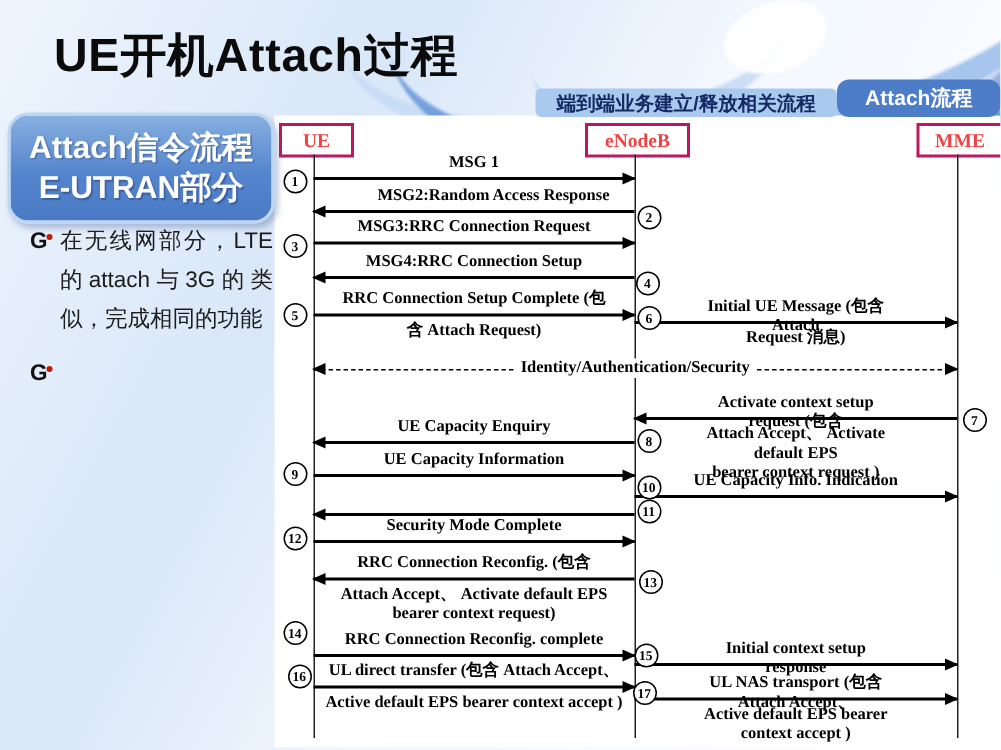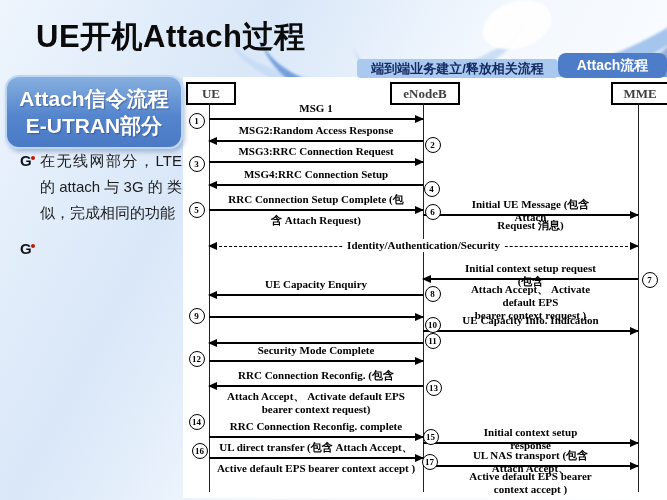--- a/index.html
+++ b/index.html
@@ -31,23 +31,23 @@
     color:#fff;font-size:21px;font-weight:bold;line-height:1.3;text-shadow:1px 1px 1px rgba(20,40,90,.4);}
 
   .bullets{position:absolute;left:20px;top:148px;width:162px;z-index:5;margin:0;padding:0;list-style:none;}
   .bullets li{display:flex;align-items:flex-start;margin-bottom:10px;}
   .bullet-glyph{flex:0 0 20px;position:relative;font-weight:bold;font-size:15px;color:#111;line-height:26px;}
   .bullet-glyph::after{content:"";position:absolute;top:8px;left:11px;width:4px;height:4px;background:#c21807;border-radius:50%;}
   .bullet-text{flex:1;font-size:15px;line-height:26px;color:#1c1c1c;text-align:justify;}
 
   .diagram{position:absolute;left:183px;top:77px;width:484px;height:421px;z-index:4;background:#ffffff;}
 
-  .actor-box{position:absolute;height:19px;border:2px solid #000000;background:#fff;
+  .actor-box{position:absolute;height:19px;border:2px solid #be185d;background:#fff;
     display:flex;align-items:center;justify-content:center;
-    font:bold 13px "Liberation Serif","DejaVu Serif",serif;color:#404040;}
+    font:bold 13px "Liberation Serif","DejaVu Serif",serif;color:#ef4444;}
   .lifeline{position:absolute;width:0;border-left:1.5px solid #222;}
 
   .mline{position:absolute;height:0;border-top:2px solid #000;}
   .mline.dashed{border-top:1.5px dashed #000;}
   .ahead{position:absolute;width:0;height:0;top:-5px;}
   .ahead.right{right:-1px;border-left:9px solid #000;border-top:4px solid transparent;border-bottom:4px solid transparent;}
   .ahead.left{left:-1px;border-right:9px solid #000;border-top:4px solid transparent;border-bottom:4px solid transparent;}
 
   .mlabel{position:absolute;transform:translateX(-50%);text-align:center;white-space:pre-line;
     font:bold 11px/13px "Liberation Serif","DejaVu Serif",serif;color:#000;z-index:3;}
@@ -98,21 +98,21 @@
       <div class="actor-box" style="left: 427.5px; top: 5px; width: 55px;">MME</div>
       <div class="lifeline" style="left: 455px; top: 26px; height: 389px;"></div>
       <div class="mline" style="left: 26px; top: 41px; width: 214px;">
         <span class="ahead right"></span>
       </div>
       <div class="mlabel" style="left: 133px; top: 25px;">MSG 1</div>
       <div class="step" style="left: 5.5px; top: 35.5px;">1</div>
       <div class="mline" style="left: 26px; top: 63px; width: 214px;">
         <span class="ahead left"></span>
       </div>
-      <div class="mlabel" style="left: 133px; top: 47px;">MSG2:Random Access Response</div>
+      <div class="mlabel" style="left: 146px; top: 47px;">MSG2:Random Access Response</div>
       <div class="step" style="left: 241.5px; top: 59.5px;">2</div>
       <div class="mline" style="left: 26px; top: 84px; width: 214px;">
         <span class="ahead right"></span>
       </div>
       <div class="mlabel" style="left: 133px; top: 68px;">MSG3:RRC Connection Request</div>
       <div class="step" style="left: 5.5px; top: 78.5px;">3</div>
       <div class="mline" style="left: 26px; top: 107px; width: 214px;">
         <span class="ahead left"></span>
       </div>
       <div class="mlabel" style="left: 133px; top: 91px;">MSG4:RRC Connection Setup</div>
@@ -130,32 +130,33 @@
       <div class="mlabel" style="left: 347.5px; top: 142px;">Request 消息)</div>
       <div class="step" style="left: 241.5px; top: 126.5px;">6</div>
       <div class="mline dashed" style="left: 26px; top: 169px; width: 429px;">
         <span class="ahead left"></span>
         <span class="ahead right"></span>
       </div>
       <div class="mlabel online" style="left: 240.5px; top: 162px;">Identity/Authentication/Security</div>
       <div class="mline" style="left: 240px; top: 201px; width: 215px;">
         <span class="ahead left"></span>
       </div>
-      <div class="mlabel" style="left: 347.5px; top: 185px;">Initial context setup request (包含</div>
+      <div class="mlabel" style="left: 347.5px; top: 185px;">Activate context setup request (包含</div>
       <div class="mlabel" style="left: 347.5px; top: 206px;">Attach Accept、 Activate default EPS
 bearer context request )</div>
       <div class="step" style="left: 458.5px; top: 194.5px;">7</div>
       <div class="mline" style="left: 26px; top: 217px; width: 214px;">
         <span class="ahead left"></span>
       </div>
       <div class="mlabel" style="left: 133px; top: 201px;">UE Capacity Enquiry</div>
       <div class="step" style="left: 241.5px; top: 208.5px;">8</div>
       <div class="mline" style="left: 26px; top: 239px; width: 214px;">
         <span class="ahead right"></span>
       </div>
+      <div class="mlabel" style="left: 133px; top: 223px;">UE Capacity Information</div>
       <div class="step" style="left: 5.5px; top: 230.5px;">9</div>
       <div class="mline" style="left: 240px; top: 253px; width: 215px;">
         <span class="ahead right"></span>
       </div>
       <div class="mlabel" style="left: 347.5px; top: 237px;">UE Capacity Info. Indication</div>
       <div class="step" style="left: 241.5px; top: 239.5px;">10</div>
       <div class="mline" style="left: 26px; top: 265px; width: 214px;">
         <span class="ahead left"></span>
       </div>
       <div class="step" style="left: 241.5px; top: 255.5px;">11</div>

